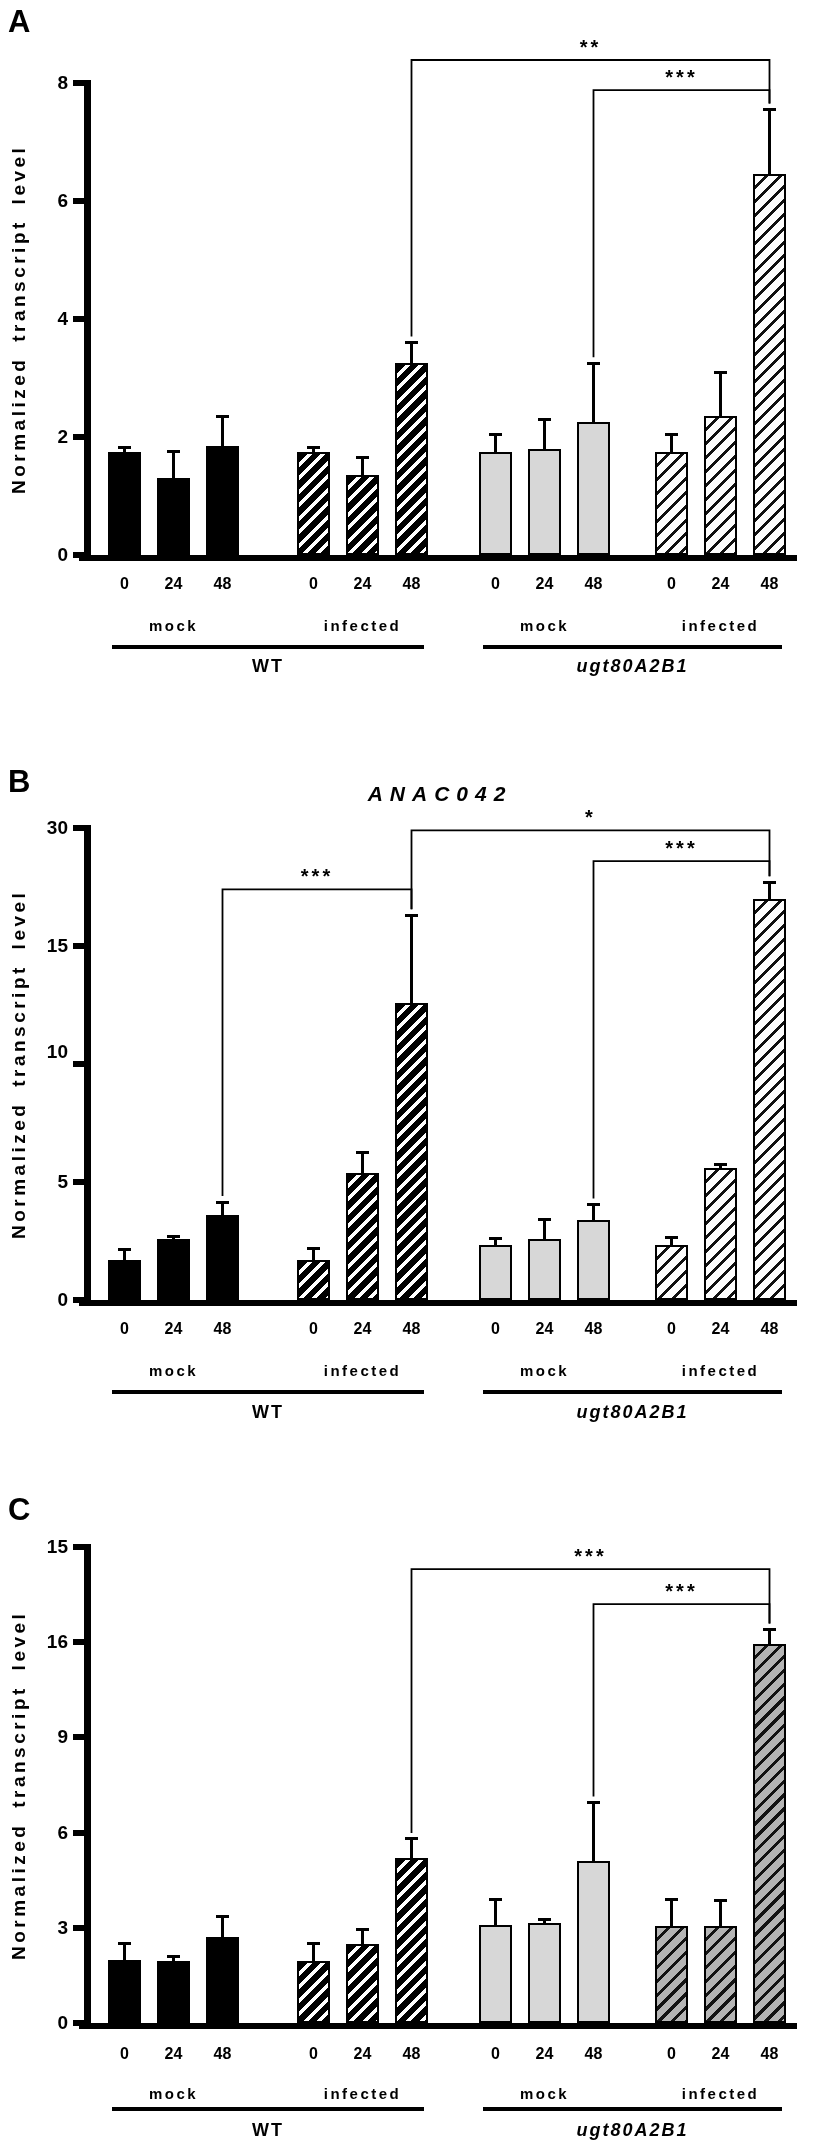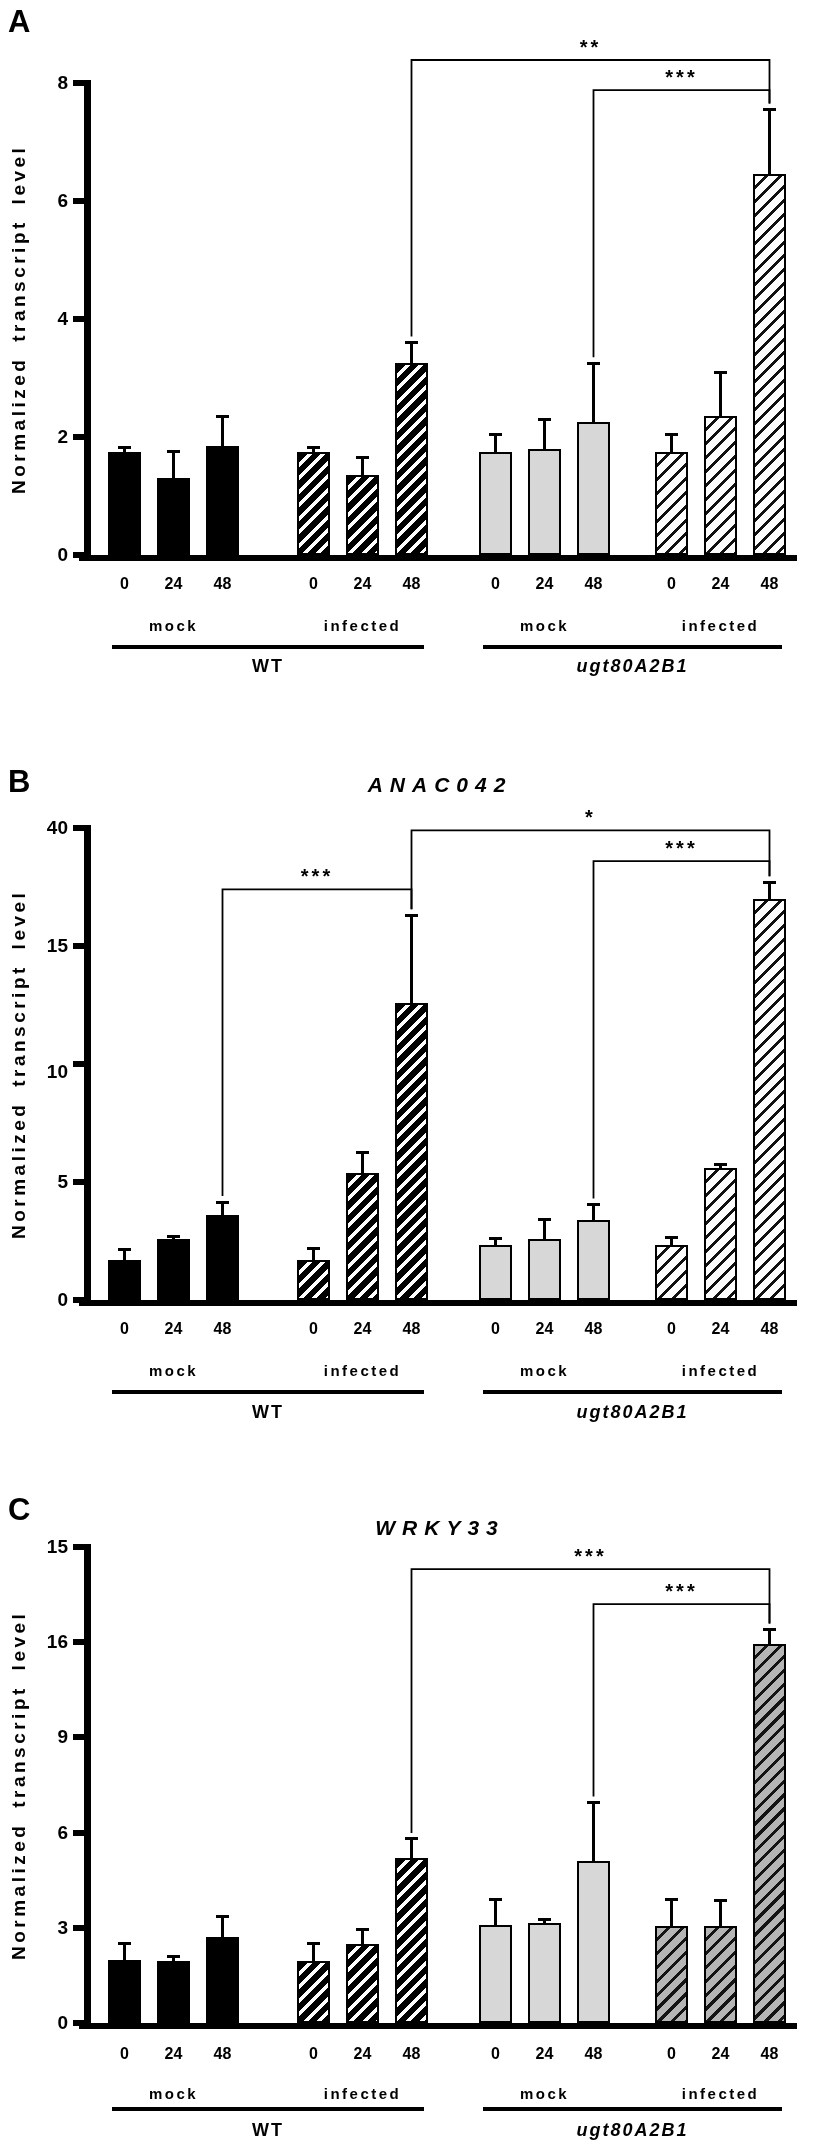--- a/index.html
+++ b/index.html
@@ -106,33 +106,33 @@
         <svg class="sig-svg" width="815" height="716">
           <path d="M 411.5 336.6 L 411.5 59.98999999999995 L 769.5 59.98999999999995 L 769.5 103.54999999999995" fill="none" stroke="#000" stroke-width="1.8"></path>
           <path d="M 593.5 357.25 L 593.5 90.07999999999998 L 769.5 90.07999999999998 L 769.5 103.54999999999995" fill="none" stroke="#000" stroke-width="1.8"></path>
         </svg>
         <div class="sig-stars" style="left: 530.5px; top: 35.99px;">**</div>
         <div class="sig-stars" style="left: 621.5px; top: 66.08px;">***</div>
       </div>
   </section>
   <section class="panel" style="top: 716px; height: 716px;">
     <div class="panel-letter" style="top: 48px;">B</div>
-    <div class="chart-title" style="top: 57px;">ANAC042</div>
+    <div class="chart-title" style="top: 66px;">ANAC042</div>
     <div class="plot">
         <div class="yaxis" style="left: 84px; top: 109px; width: 7px; height: 481px;"></div>
         <div class="ytick" style="left: 73px; top: 581px; width: 13px; height: 6px;"></div>
         <div class="ytick-label" style="left: 18px; top: 574px;">0</div>
         <div class="ytick" style="left: 73px; top: 463px; width: 13px; height: 6px;"></div>
         <div class="ytick-label" style="left: 18px; top: 456px;">5</div>
         <div class="ytick" style="left: 73px; top: 345px; width: 13px; height: 6px;"></div>
-        <div class="ytick-label" style="left: 18px; top: 346px;">10</div>
+        <div class="ytick-label" style="left: 18px; top: 326px;">10</div>
         <div class="ytick" style="left: 73px; top: 227px; width: 13px; height: 6px;"></div>
         <div class="ytick-label" style="left: 18px; top: 220px;">15</div>
         <div class="ytick" style="left: 73px; top: 109px; width: 13px; height: 6px;"></div>
-        <div class="ytick-label" style="left: 18px; top: 102px;">40</div>
+        <div class="ytick-label" style="left: 18px; top: 102px;">30</div>
         <div class="baseline" style="left: 79px; top: 584px; width: 718px; height: 6px;"></div>
         <div class="ylabel" style="left: 8px; top: 112px; height: 472px; width: 34px;">Normalized transcript level</div>
         <div class="bar solid-black" style="left: 108px; top: 543.88px; width: 33px; height: 40.12px;"></div>
         <div class="whisker" style="left: 123.25px; top: 533.26px; height: 10.62px;"></div>
         <div class="whisker-cap" style="left: 118px; top: 531.76px; width: 13px;"></div>
         <div class="xtick-label" style="left: 102.5px; top: 604px;">0</div>
         <div class="bar solid-black" style="left: 157px; top: 522.64px; width: 33px; height: 61.36px;"></div>
         <div class="whisker" style="left: 172.25px; top: 520.28px; height: 2.36px;"></div>
         <div class="whisker-cap" style="left: 167px; top: 518.78px; width: 13px;"></div>
         <div class="xtick-label" style="left: 151.5px; top: 604px;">24</div>
@@ -189,21 +189,20 @@
           <path d="M 411.5 193.31999999999994 L 411.5 114.36000000000001 L 769.5 114.36000000000001 L 769.5 160.27999999999997" fill="none" stroke="#000" stroke-width="1.8"></path>
           <path d="M 593.5 482.42 L 593.5 145.03999999999996 L 769.5 145.03999999999996 L 769.5 160.27999999999997" fill="none" stroke="#000" stroke-width="1.8"></path>
         </svg>
         <div class="sig-stars" style="left: 257px; top: 149.36px;">***</div>
         <div class="sig-stars" style="left: 530.5px; top: 90.36px;">*</div>
         <div class="sig-stars" style="left: 621.5px; top: 121.04px;">***</div>
       </div>
   </section>
   <section class="panel" style="top: 1432px; height: 717px;">
     <div class="panel-letter" style="top: 60px;">C</div>
-    <div class="chart-title" style="top: 84px;">WRKY33</div>
     <div class="plot">
         <div class="yaxis" style="left: 84px; top: 112px; width: 7px; height: 485px;"></div>
         <div class="ytick" style="left: 73px; top: 588px; width: 13px; height: 6px;"></div>
         <div class="ytick-label" style="left: 18px; top: 581px;">0</div>
         <div class="ytick" style="left: 73px; top: 492.8px; width: 13px; height: 6px;"></div>
         <div class="ytick-label" style="left: 18px; top: 485.8px;">3</div>
         <div class="ytick" style="left: 73px; top: 397.6px; width: 13px; height: 6px;"></div>
         <div class="ytick-label" style="left: 18px; top: 390.6px;">6</div>
         <div class="ytick" style="left: 73px; top: 302.4px; width: 13px; height: 6px;"></div>
         <div class="ytick-label" style="left: 18px; top: 295.4px;">9</div>

